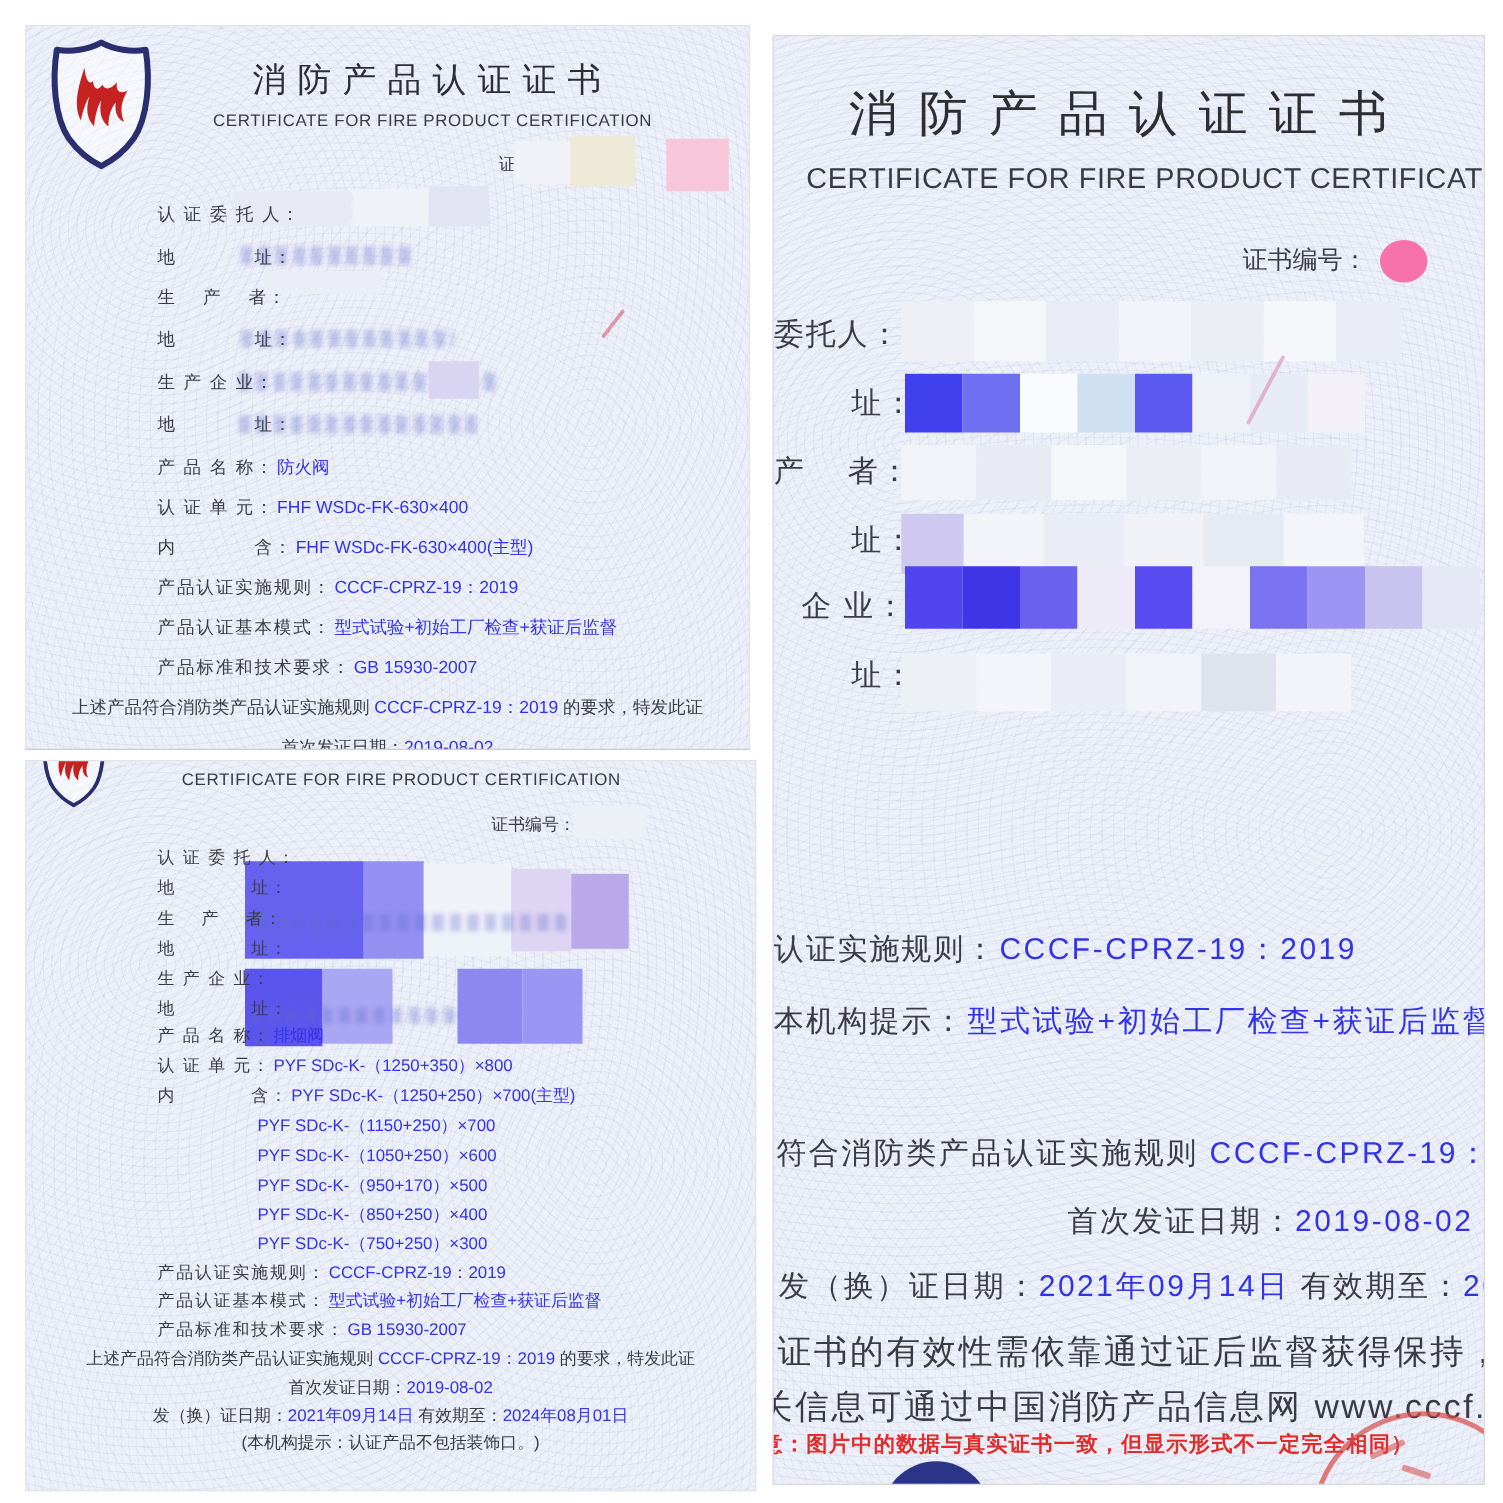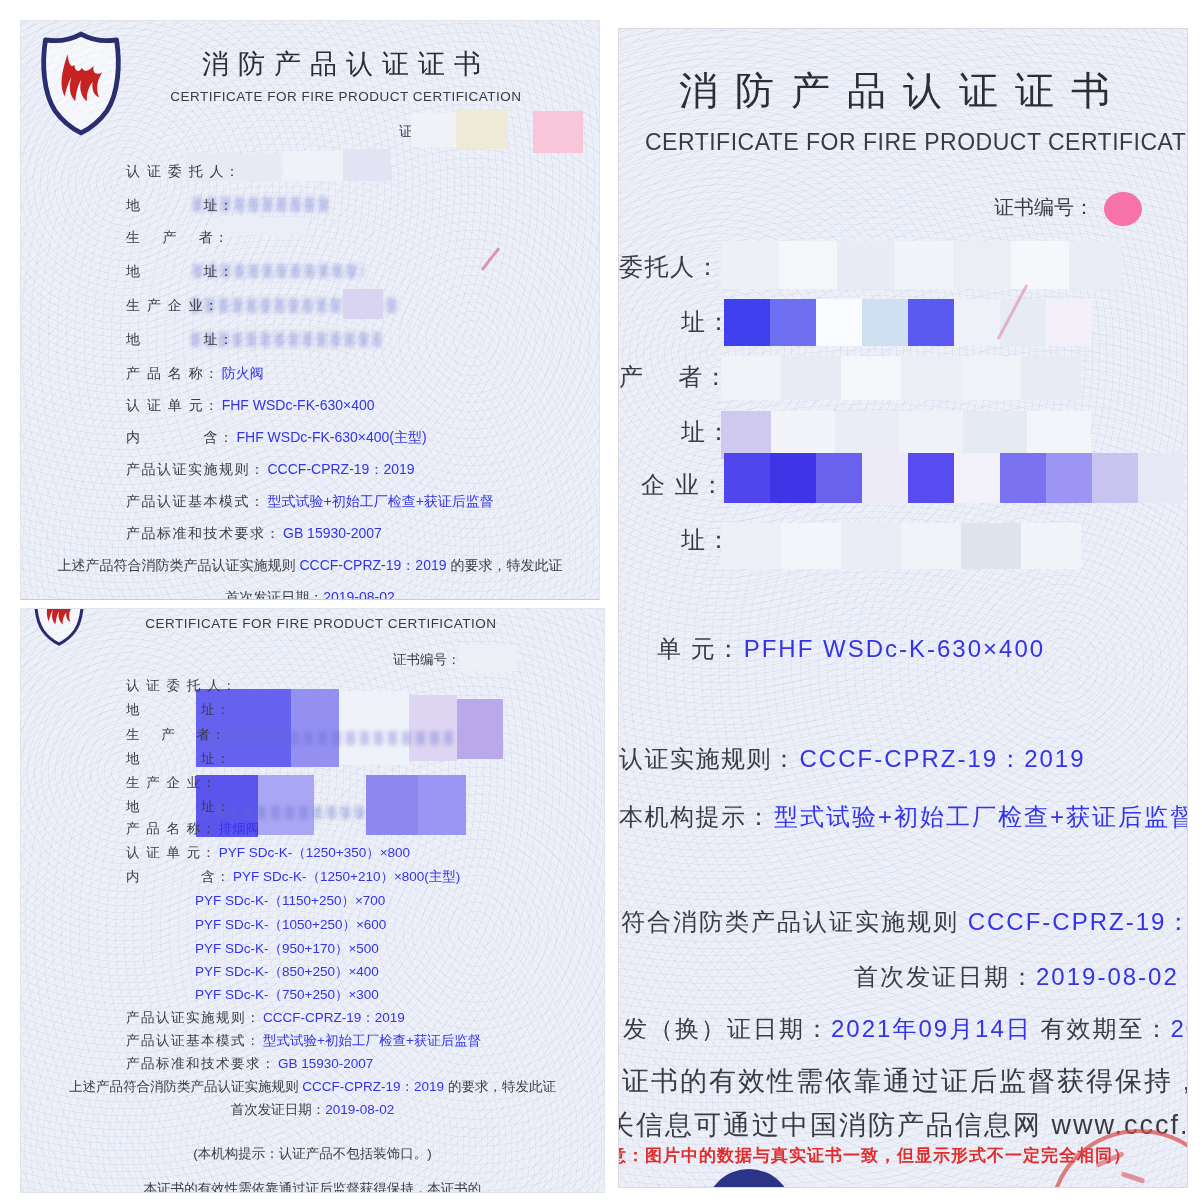--- a/index.html
+++ b/index.html
@@ -27,21 +27,21 @@
   .a-sub{position:absolute;left:90px;top:68px;width:470px;text-align:center;font-size:13.5px;color:#3a3a42;letter-spacing:.5px}
   .a-certno{position:absolute;left:378px;top:102px;font-size:14px}
   .ra{left:105px;font-size:14px}
   .a-stmt{position:absolute;left:0;top:536px;width:100%;text-align:center;font-size:14px;white-space:pre}
   .a-issue{position:absolute;left:0;top:568px;width:100%;text-align:center;font-size:14px;white-space:pre}
 
   
   .b-sub{position:absolute;left:60px;top:7px;width:480px;text-align:center;font-size:13.5px;color:#3a3a42;letter-spacing:.5px}
   .b-certno{position:absolute;left:372px;top:42px;font-size:13.5px}
   .rb{left:105px;font-size:13.5px}
-  .rm{left:172px;font-size:13.5px}
+  .rm{left:183px;font-size:13.5px}
   .b-center{position:absolute;left:0;width:100%;text-align:center;font-size:13.5px;white-space:pre}
 
   
   .c-title{position:absolute;left:0;top:35px;width:100%;text-align:center;font-size:39px;letter-spacing:17px;color:#2d2d33;font-weight:500;white-space:nowrap}
   .c-sub{position:absolute;left:26px;top:100px;width:900px;font-size:23px;color:#3a3a42;letter-spacing:.5px;white-space:nowrap}
   .c-certno{position:absolute;left:375px;top:165px;font-size:20px}
   .rc{font-size:24px;letter-spacing:2px;white-space:nowrap}
   .c-big{position:absolute;font-size:24px;letter-spacing:2px;white-space:nowrap}
   .c-xl{position:absolute;font-size:27px;letter-spacing:2px;white-space:nowrap;color:#3a3a42}
   .c-note{position:absolute;font-size:17px;font-weight:bold;color:#e22b2b;letter-spacing:1px;white-space:nowrap}
@@ -129,34 +129,34 @@
     <div class="smear" style="left:180px;top:197px;width:165px;height:13px"></div>
 
     <div class="row rb" style="top:68px"><span class="lab">认 证 委 托 人：</span><span class="val"></span></div>
     <div class="row rb" style="top:92px"><span class="lab">地　　　　址：</span><span class="val"></span></div>
     <div class="row rb" style="top:117px"><span class="lab">生　 产 　者：</span><span class="val"></span></div>
     <div class="row rb" style="top:141px"><span class="lab">地　　　　址：</span><span class="val"></span></div>
     <div class="row rb" style="top:165px"><span class="lab">生 产 企 业：</span><span class="val"></span></div>
     <div class="row rb" style="top:189px"><span class="lab">地　　　　址：</span><span class="val"></span></div>
     <div class="row rb" style="top:211px"><span class="lab">产 品 名 称：</span><span class="val">排烟阀</span></div>
     <div class="row rb" style="top:235px"><span class="lab">认 证 单 元：</span><span class="val">PYF SDc-K-（1250+350）×800</span></div>
-    <div class="row rb" style="top:259px"><span class="lab">内　　　　含：</span><span class="val">PYF SDc-K-（1250+210）×800(主型)</span></div>
+    <div class="row rb" style="top:259px"><span class="lab">内　　　　含：</span><span class="val">PYF SDc-K-（1250+250）×700(主型)</span></div>
     <div class="row rm" style="top:283px"><span class="val">PYF SDc-K-（1150+250）×700</span></div>
     <div class="row rm" style="top:307px"><span class="val">PYF SDc-K-（1050+250）×600</span></div>
     <div class="row rm" style="top:331px"><span class="val">PYF SDc-K-（950+170）×500</span></div>
     <div class="row rm" style="top:354px"><span class="val">PYF SDc-K-（850+250）×400</span></div>
     <div class="row rm" style="top:377px"><span class="val">PYF SDc-K-（750+250）×300</span></div>
     <div class="row rb" style="top:400px"><span class="lab">产品认证实施规则：</span><span class="val">CCCF-CPRZ-19：2019</span></div>
     <div class="row rb" style="top:423px"><span class="lab">产品认证基本模式：</span><span class="val">型式试验+初始工厂检查+获证后监督</span></div>
     <div class="row rb" style="top:446px"><span class="lab">产品标准和技术要求：</span><span class="val">GB 15930-2007</span></div>
 
     <div class="b-center" style="top:469px"><span class="blk">上述产品符合消防类产品认证实施规则 </span><span class="blue">CCCF-CPRZ-19：2019</span><span class="blk"> 的要求，特发此证</span></div>
     <div class="b-center" style="top:492px"><span class="blk">首次发证日期：</span><span class="blue">2019-08-02</span></div>
+    <div class="b-center" style="top:515px"><span class="blk">发（换）证日期：</span><span class="blue">2021年09月14日</span><span class="blk"> 有效期至：</span><span class="blue">2024年08月01日</span></div>
     <div class="b-center" style="top:536px">(本机构提示：认证产品不包括装饰口。)</div>
-    <div class="b-center" style="top:571px">本证书的有效性需依靠通过证后监督获得保持，本证书的</div>
   </section>
 
   <section class="cert cert-c">
     <h1 class="c-title">消防产品认证证书</h1>
     <div class="c-sub">CERTIFICATE FOR FIRE PRODUCT CERTIFICATION</div>
     <div class="c-certno">证书编号：</div>
     <div class="rd" style="left:485px;top:163px;width:38px;height:34px;background:#f672a8;border-radius:50%"></div>
 
     <div class="strip" style="left:102px;top:212px;width:400px;height:48px">
         <i style="width:58px;background:#eef0f6"></i>
@@ -219,21 +219,20 @@
         <i style="width:60px;background:#f3f4fa"></i>
       </div>
     <div class="stroke" style="left:392px;top:252px;width:3px;height:62px;background:rgba(220,130,170,.55);transform:rotate(28deg)"></div>
 
     <div class="row rc" style="top:222px;left:0"><span class="lab">委托人：</span><span class="val"></span></div>
     <div class="row rc" style="top:277px;left:62px"><span class="lab">址：</span><span class="val"></span></div>
     <div class="row rc" style="top:332px;left:0"><span class="lab">产　 者：</span><span class="val"></span></div>
     <div class="row rc" style="top:387px;left:62px"><span class="lab">址：</span><span class="val"></span></div>
     <div class="row rc" style="top:440px;left:22px"><span class="lab">企 业：</span><span class="val"></span></div>
     <div class="row rc" style="top:495px;left:62px"><span class="lab">址：</span><span class="val"></span></div>
-    <div class="row rc" style="top:604px;left:38px"><span class="lab">单 元：</span><span class="val">PFHF WSDc-K-630×400</span></div>
     <div class="row rc" style="top:714px;left:0"><span class="lab">认证实施规则：</span><span class="val">CCCF-CPRZ-19：2019</span></div>
     <div class="row rc" style="top:772px;left:0"><span class="lab">本机构提示：</span><span class="val">型式试验+初始工厂检查+获证后监督</span></div>
 
     <div class="c-big" style="top:877px;left:-24px"><span class="blk">品符合消防类产品认证实施规则 </span><span class="blue">CCCF-CPRZ-19：2019</span></div>
     <div class="c-big" style="top:932px;left:235px"><span class="blk">首次发证日期：</span><span class="blue">2019-08-02</span></div>
     <div class="c-big" style="top:984px;left:4px"><span class="blk">发（换）证日期：</span><span class="blue">2021年09月14日</span><span class="blk"> 有效期至：</span><span class="blue">2024年08月01日</span></div>
     <div class="c-xl" style="top:1034px;left:-26px">本证书的有效性需依靠通过证后监督获得保持，本证</div>
     <div class="c-xl" style="top:1078px;left:-12px">关信息可通过中国消防产品信息网 www.cccf.com.c</div>
     <div class="c-note" style="top:1115px;left:-10px">意：图片中的数据与真实证书一致，但显示形式不一定完全相同）</div>
 

